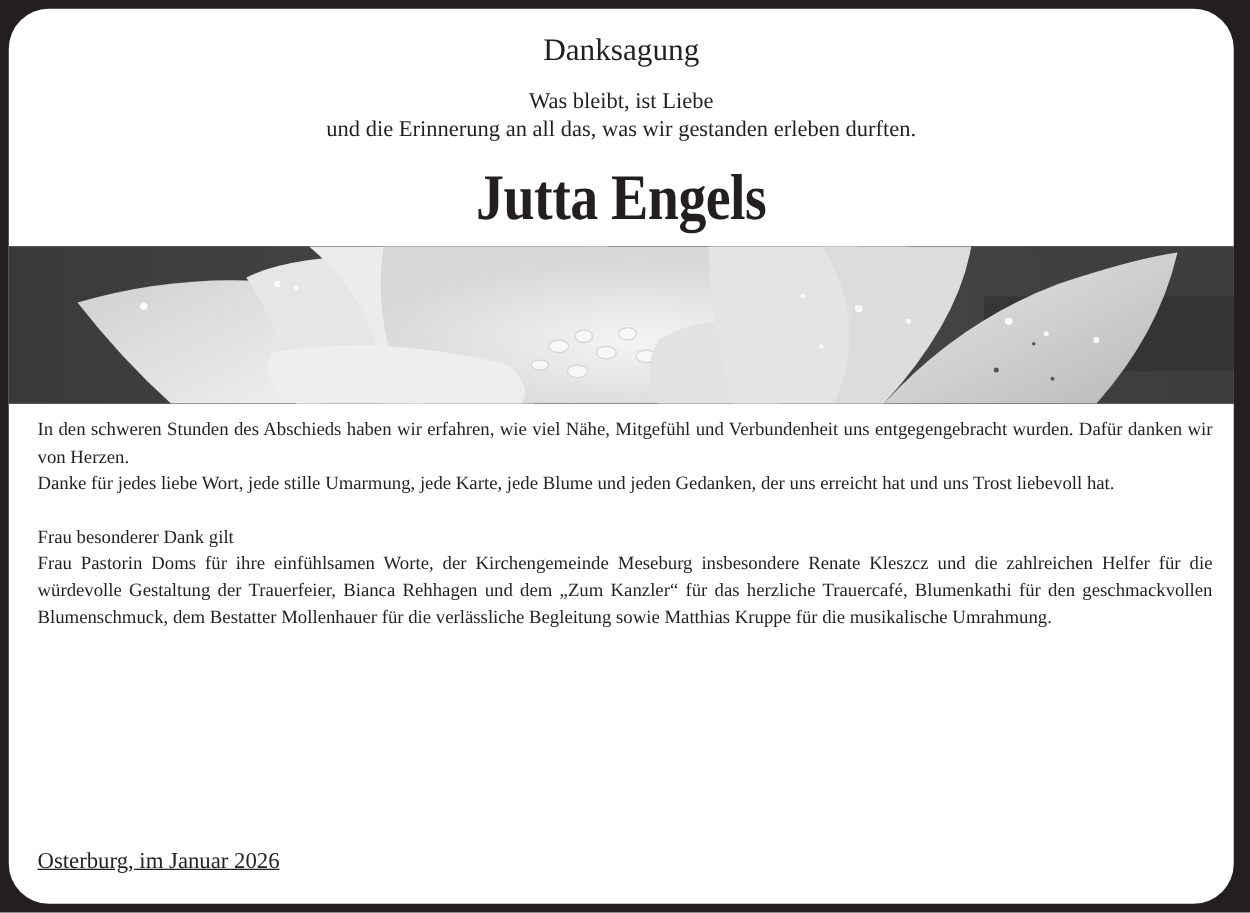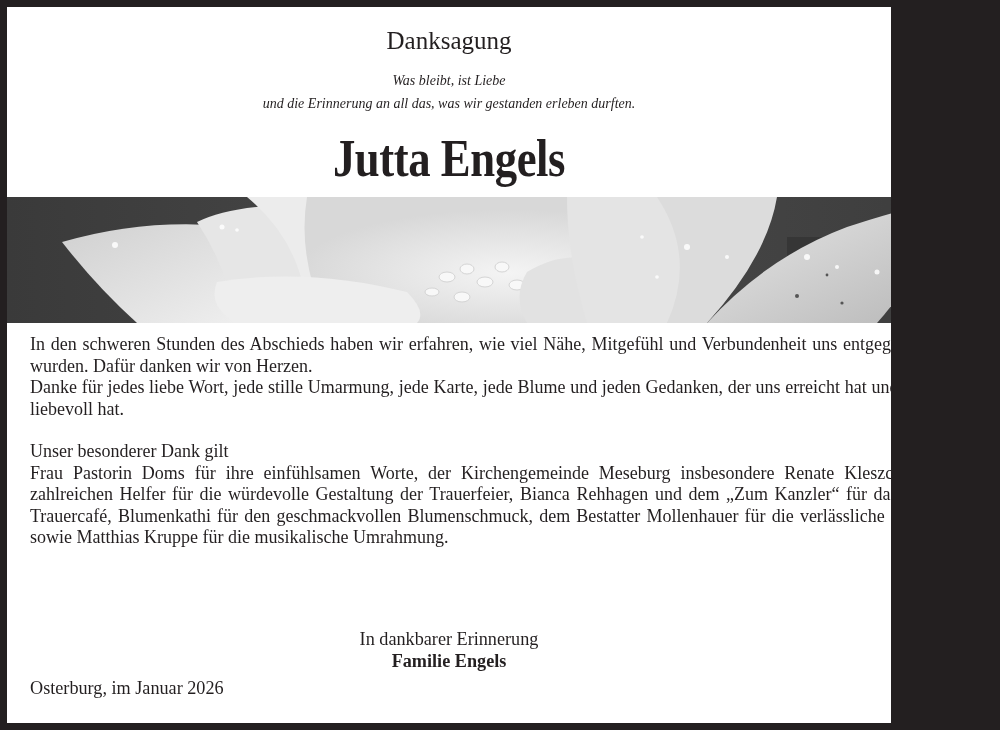--- a/index.html
+++ b/index.html
@@ -7,67 +7,68 @@
     width: 1000px; height: 730px;
     background: #231f20;
     position: relative;
     overflow: hidden;
     font-family: "Liberation Serif", "DejaVu Serif", serif;
     color: #231f20;
   }
   .card {
     position: absolute;
     left: 7px; top: 7px;
-    width: 884px; height: 716px;
+    width: 980px; height: 716px;
     background: #ffffff;
     overflow: hidden;
+    border-radius: 32px;
   }
   .header {
     position: absolute; left: 0; top: 0; width: 100%; height: 190px;
     text-align: center;
   }
   .title {
     position: absolute; left: 0; right: 0; top: 19px;
     font-size: 25px; line-height: 30px;
   }
   .motto {
     position: absolute; left: 0; right: 0; top: 62px;
-    font-size: 14px; line-height: 23px; font-style: italic;
+    font-size: 18px; line-height: 23px; 
   }
   .name {
     position: absolute; left: 0; right: 0; top: 124px;
     font-size: 52px; line-height: 56px; font-weight: bold;
     letter-spacing: -0.5px;
   }
   .name span { display: inline-block; transform: scaleX(0.86); }
 
   .photo {
     position: absolute; left: 0; top: 190px; width: 986px; height: 126px;
     background: #3e3e3e;
     overflow: hidden;
   }
   .photo svg { display: block; }
 
   .body-text {
     position: absolute; left: 23px; top: 327px; width: 940px;
-    font-size: 18px; line-height: 21.5px;
+    font-size: 15px; line-height: 21.5px;
     text-align: justify;
   }
   .body-text p { margin: 0; }
   .gap { height: 21px; }
   .last-line { text-align-last: left; }
 
   .signature {
     position: absolute; left: 0; right: 0; top: 621px;
     text-align: center; font-size: 18.2px; line-height: 22px;
   }
   .signature .family { font-weight: bold; }
   .place {
     position: absolute; left: 23px; top: 670px;
-    font-size: 18.2px; line-height: 22px;
+    font-size: 18.2px; line-height: 22px; text-decoration: underline;
   }
 </style>
 </head>
 <body>
 
 <div class="card">
 
   <div class="header">
     <div class="title">Danksagung</div>
     <div class="motto">
@@ -145,24 +146,20 @@
         <circle cx="835" cy="106" r="1.6"></circle>
         <circle cx="820" cy="78" r="1.4"></circle>
       </g>
     </svg>
   </div>
 
   <div class="body-text">
     <p>In den schweren Stunden des Abschieds haben wir erfahren, wie viel Nähe, Mitgefühl und Verbundenheit uns entgegengebracht wurden. Dafür danken wir von Herzen.</p>
     <p class="last-line">Danke für jedes liebe Wort, jede stille Umarmung, jede Karte, jede Blume und jeden Gedanken, der uns erreicht hat und uns Trost liebevoll hat.</p>
     <div class="gap"></div>
-    <p>Unser besonderer Dank gilt</p>
+    <p>Frau besonderer Dank gilt</p>
     <p>Frau Pastorin Doms für ihre einfühlsamen Worte, der Kirchengemeinde Meseburg insbesondere Renate Kleszcz und die zahlreichen Helfer für die würdevolle Gestaltung der Trauerfeier, Bianca Rehhagen und dem „Zum Kanzler“ für das herzliche Trauercafé, Blumenkathi für den geschmackvollen Blumenschmuck, dem Bestatter Mollenhauer für die verlässliche Begleitung sowie Matthias Kruppe für die musikalische Umrahmung.</p>
     <div class="gap"></div>
   </div>
 
-  <div class="signature">
-    <div>In dankbarer Erinnerung</div>
-    <div class="family">Familie Engels</div>
-  </div>
 
   <div class="place">Osterburg, im Januar 2026</div>
 </div>
 
 </body></html>

